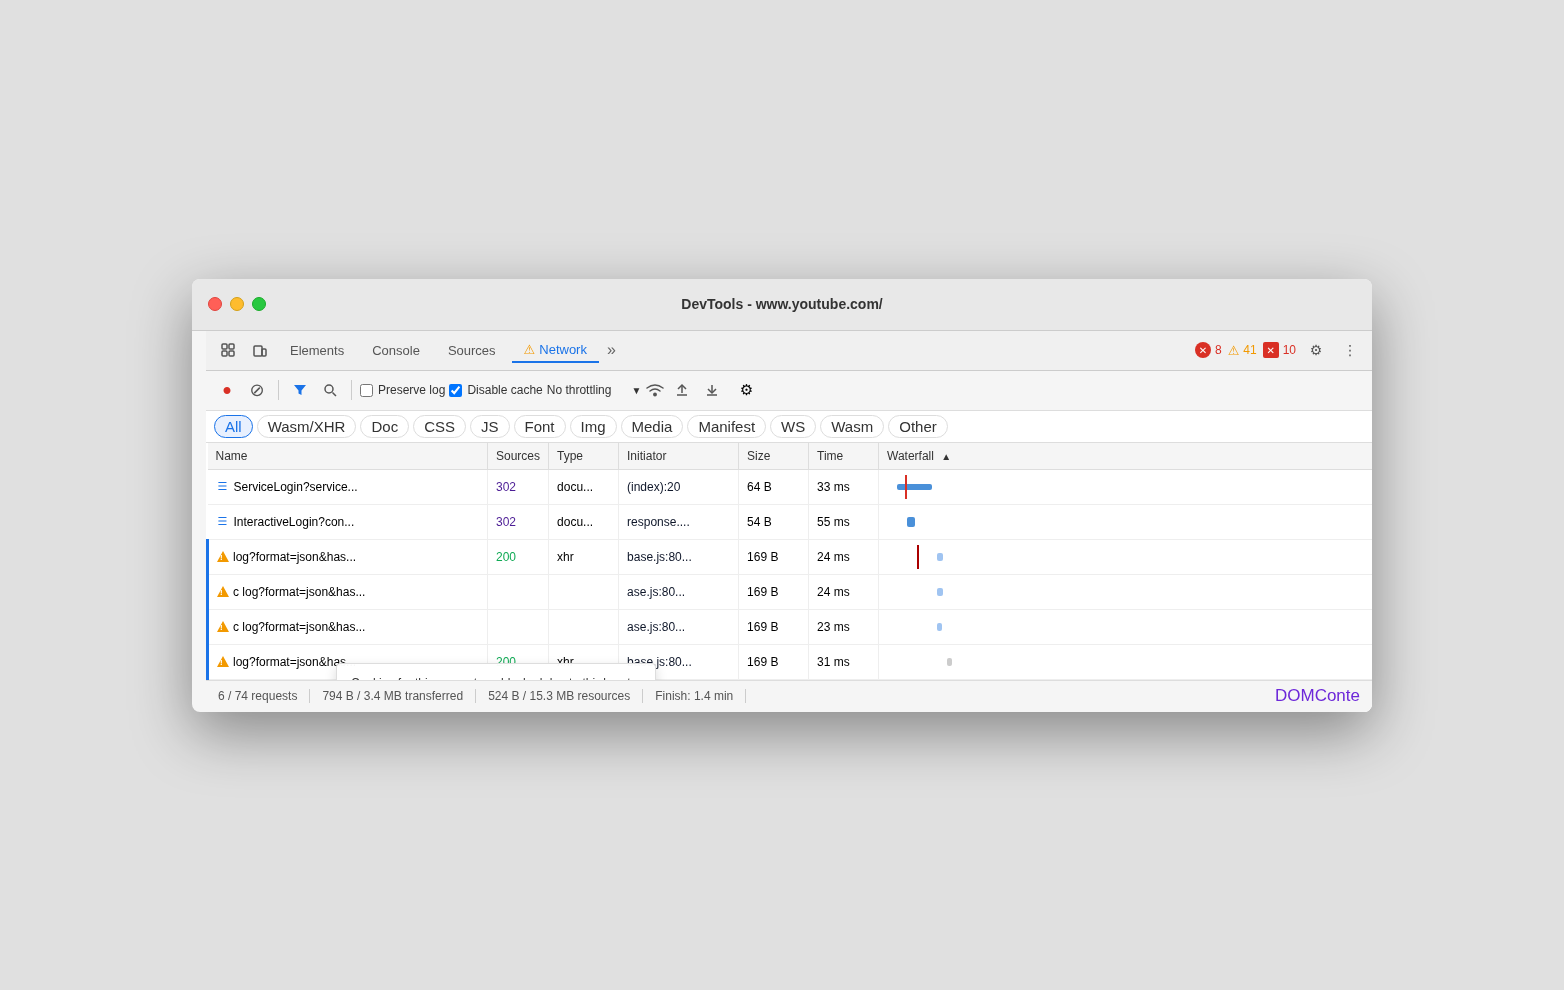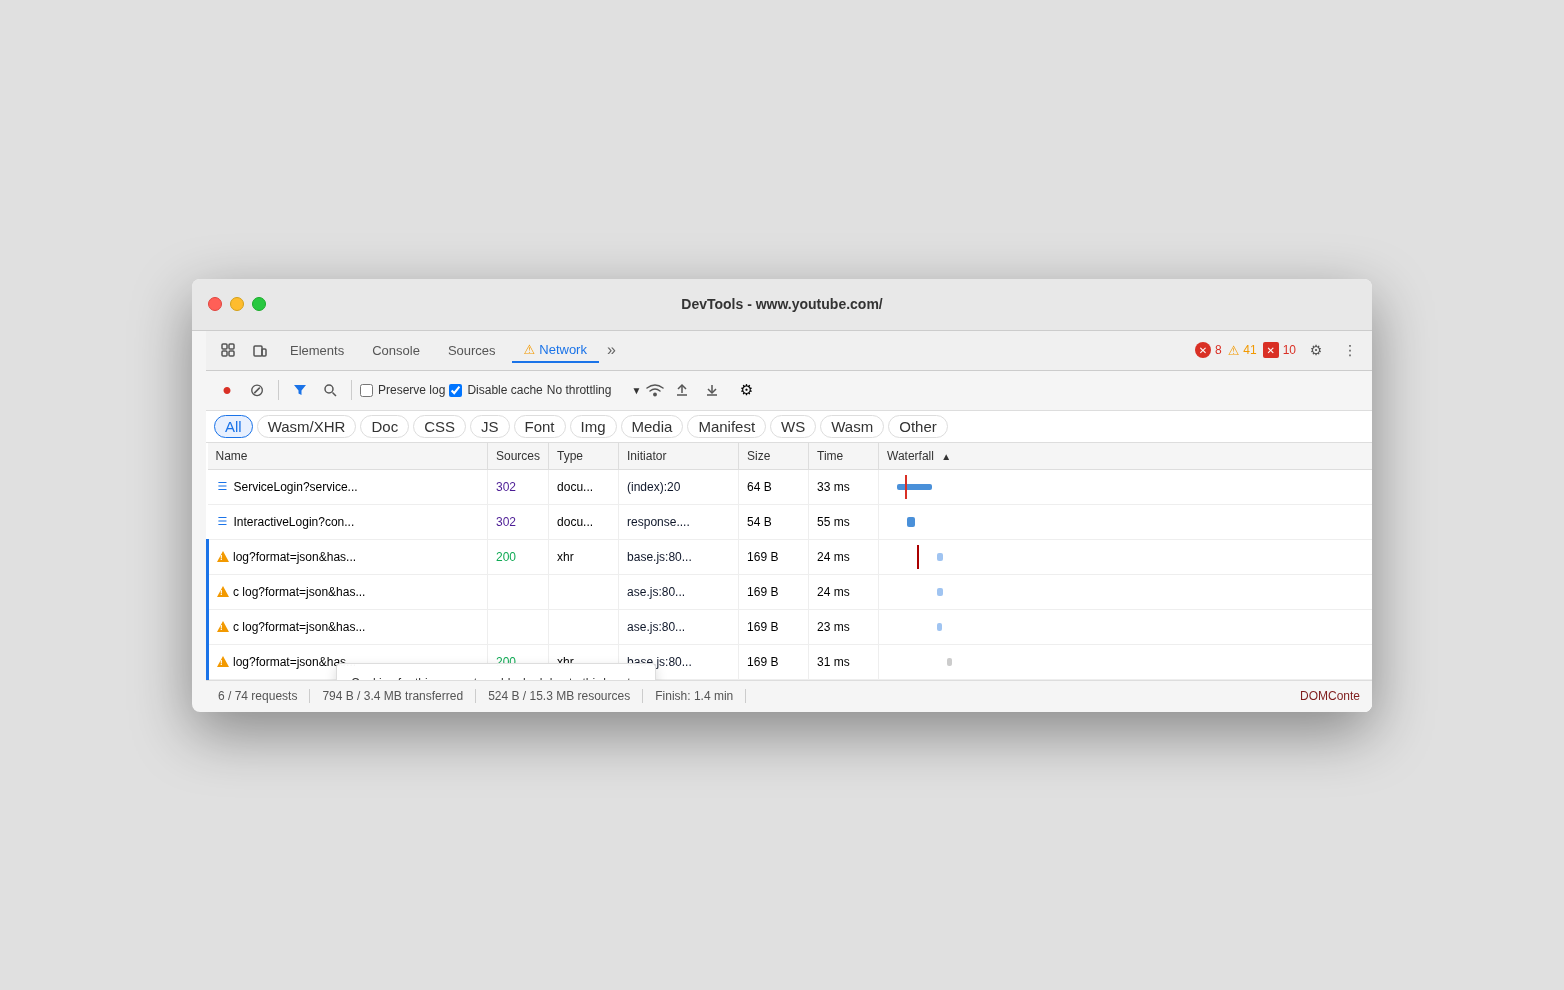--- a/index.html
+++ b/index.html
@@ -293,22 +293,22 @@
       gap: 0;
     }
     .status-bar-item {
       padding: 0 12px;
       border-right: 1px solid #ccc;
       white-space: nowrap;
     }
     .status-bar-item:first-child { padding-left: 0; }
     .status-bar-domconte {
       margin-left: auto;
-      color: #7f1d1d;
-      font-size: 12px;
+      color: #6d28d9;
+      font-size: 17px;
     }
     .table-container {
       position: relative;
       overflow: hidden;
     }
     .sort-arrow { font-size: 10px; margin-left: 4px; }
   </style>
 </head>
 <body>
 

